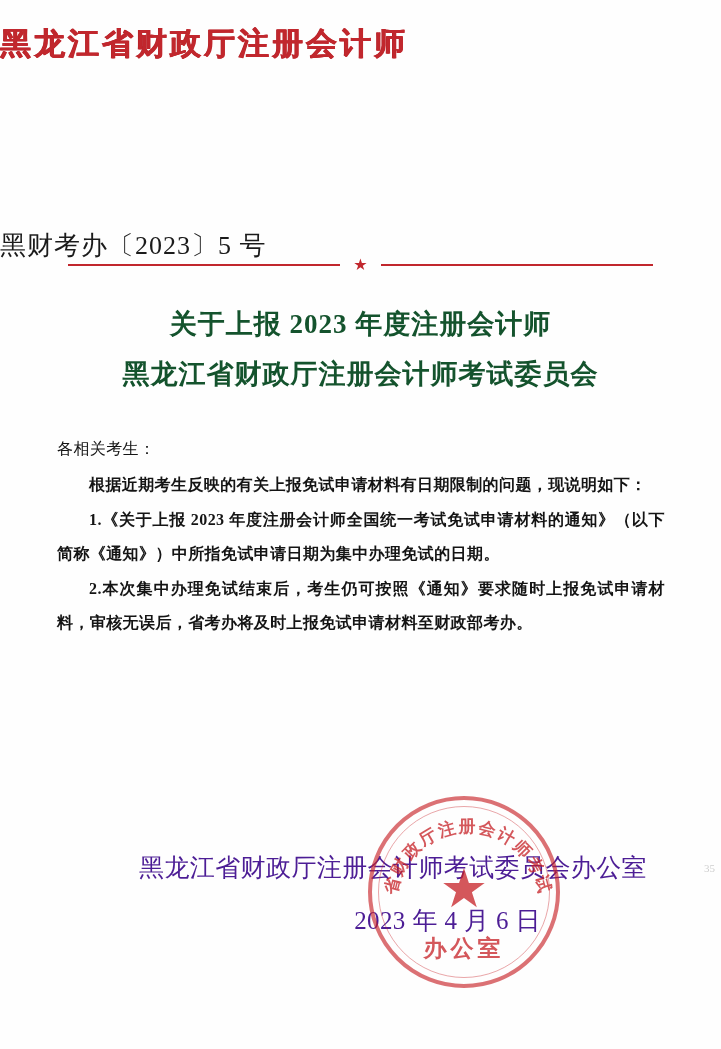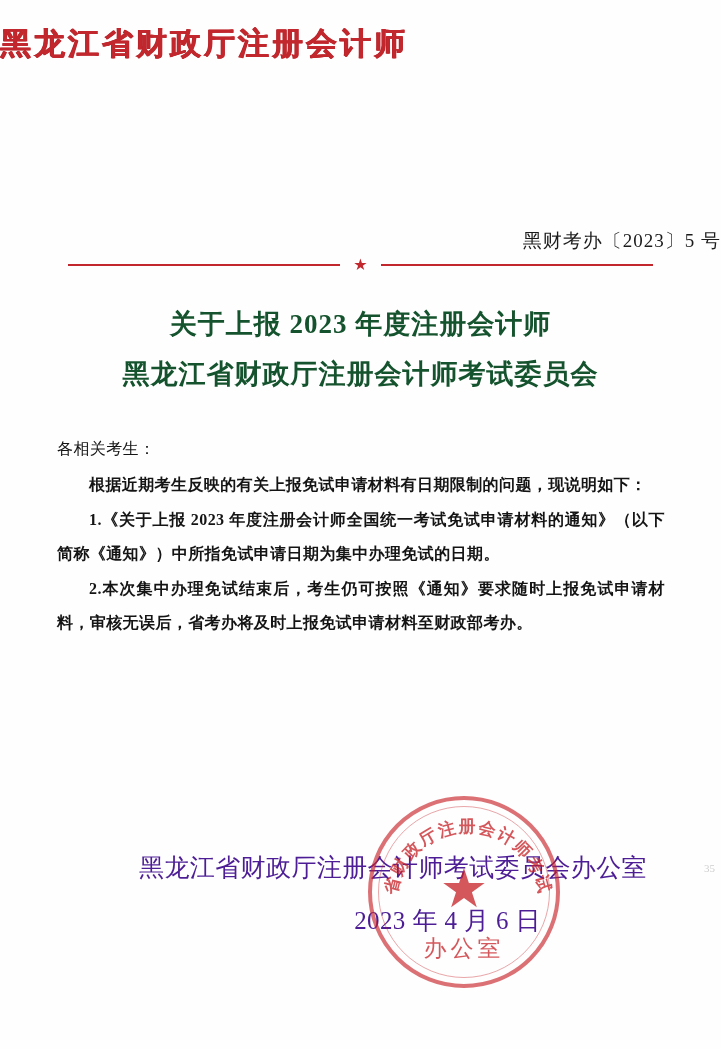--- a/index.html
+++ b/index.html
@@ -39,22 +39,22 @@
     line-height: 1.65;
     text-shadow: 0.6px 0 0 #c1272d, -0.6px 0 0 #b02026;
   }
 
   
   .doc-number {
     position: absolute;
     top: 228px;
     left: 0;
     width: 100%;
-    text-align: right;
-    font-size: 19px;
+    text-align: left;
+    font-size: 26px;
     letter-spacing: 1px;
     color: #1b1b1b;
   }
 
   
   .sep {
     position: absolute;
     top: 258px;
     left: 68px;
     width: 585px;
@@ -151,21 +151,21 @@
     line-height: 1;
   }
   .seal .seal-bottom {
     position: absolute;
     left: 0;
     right: 0;
     bottom: 20px;
     text-align: center;
     color: rgba(198, 30, 36, 0.85);
     font-size: 23px;
-    font-weight: normal;
+    font-weight: bold;
     letter-spacing: 4px;
   }
   .seal .seal-arc {
     position: absolute;
     left: 0; top: 0; width: 192px; height: 192px;
   }
   .seal .seal-arc text {
     fill: rgba(198, 30, 36, 0.85);
     font-family: "Liberation Serif", serif;
     font-size: 17px;

